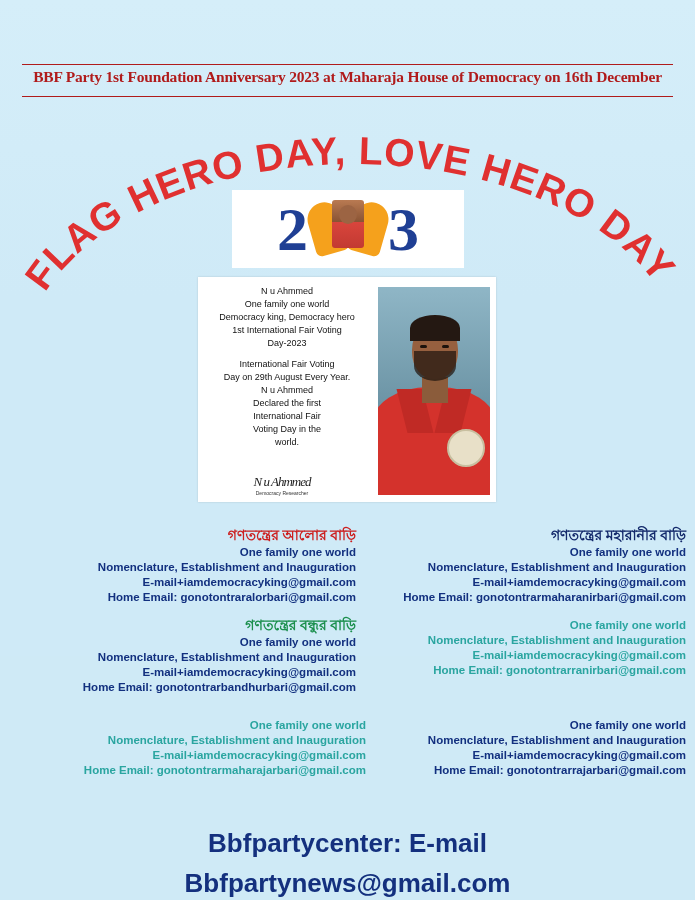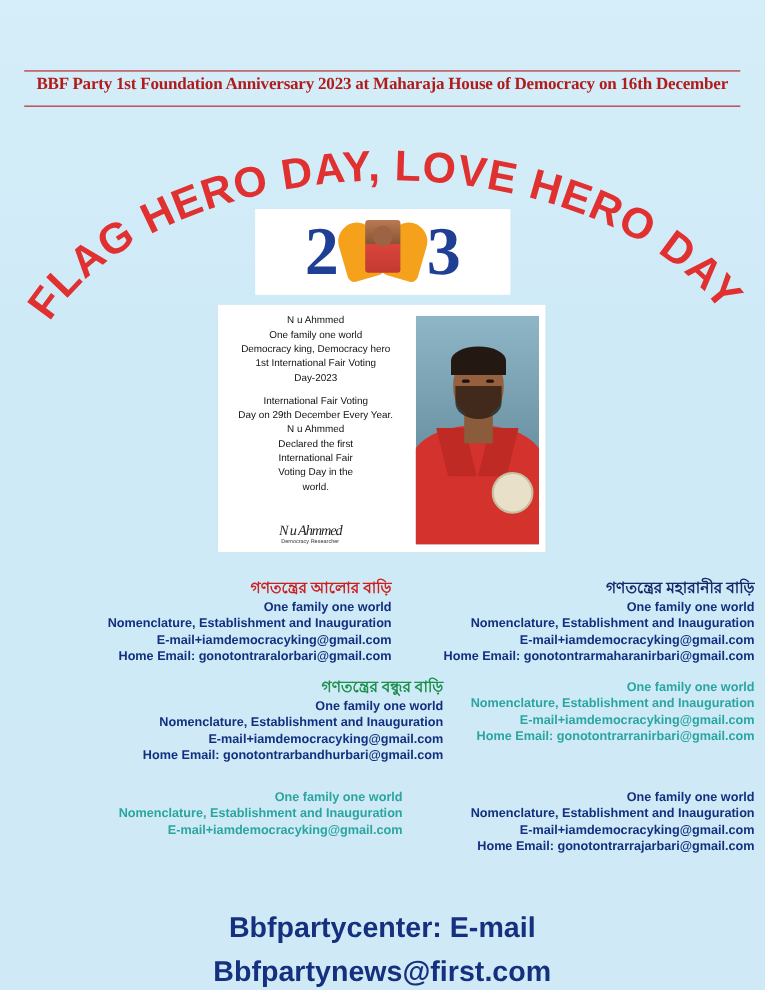--- a/index.html
+++ b/index.html
@@ -315,21 +315,21 @@
     <div class="card-text">
       <div class="blk">
         <div>N u Ahmmed</div>
         <div>One family one world</div>
         <div>Democracy king, Democracy hero</div>
         <div>1st International Fair Voting</div>
         <div>Day-2023</div>
       </div>
       <div class="blk">
         <div>International Fair Voting</div>
-        <div>Day on 29th December Every Year.</div>
+        <div>Day on 29th August Every Year.</div>
         <div>N u Ahmmed</div>
         <div>Declared the first</div>
         <div>International Fair</div>
         <div>Voting Day in the</div>
         <div>world.</div>
       </div>
     </div>
     <div class="sig">
       <div class="scribble">N u Ahmmed</div>
       <div>Democracy Researcher</div>
@@ -360,49 +360,50 @@
     </div>
 
     <div class="blk-item" style="left:366px; top:0px; width:320px;">
       <div class="bn c-dark">গণতন্ত্রের মহারানীর বাড়ি</div>
       <div class="ln c-blue">One family one world</div>
       <div class="ln c-blue">Nomenclature, Establishment and Inauguration</div>
       <div class="ln c-blue">E-mail+iamdemocracyking@gmail.com</div>
       <div class="ln c-blue">Home  Email: gonotontrarmaharanirbari@gmail.com</div>
     </div>
 
-    <div class="blk-item" style="left:56px; top:90px; width:300px;margin-left:47px;">
+    <div class="blk-item" style="left:56px; top:90px; width:300px;">
       <div class="bn c-green">গণতন্ত্রের বন্ধুর বাড়ি</div>
       <div class="ln c-blue">One family one world</div>
       <div class="ln c-blue">Nomenclature, Establishment and Inauguration</div>
       <div class="ln c-blue">E-mail+iamdemocracyking@gmail.com</div>
       <div class="ln c-blue">Home  Email: gonotontrarbandhurbari@gmail.com</div>
     </div>
 
     <div class="blk-item" style="left:366px; top:90px; width:320px;">
       <div class="ln c-teal">One family one world</div>
       <div class="ln c-teal">Nomenclature, Establishment and Inauguration</div>
       <div class="ln c-teal">E-mail+iamdemocracyking@gmail.com</div>
       <div class="ln c-teal">Home  Email: gonotontrarranirbari@gmail.com</div>
     </div>
 
     <div class="blk-item" style="left:56px; top:190px; width:310px;">
       <div class="ln c-teal">One family one world</div>
       <div class="ln c-teal">Nomenclature, Establishment and Inauguration</div>
       <div class="ln c-teal">E-mail+iamdemocracyking@gmail.com</div>
+      <div class="ln c-teal">Home  Email: gonotontrarmaharajarbari@gmail.com</div>
     </div>
 
     <div class="blk-item" style="left:366px; top:190px; width:320px;">
       <div class="ln c-blue">One family one world</div>
       <div class="ln c-blue">Nomenclature, Establishment and Inauguration</div>
       <div class="ln c-blue">E-mail+iamdemocracyking@gmail.com</div>
       <div class="ln c-blue">Home  Email: gonotontrarrajarbari@gmail.com</div>
     </div>
 
   </div>
 
   <div class="footer">
     <div class="f1">Bbfpartycenter: E-mail</div>
-    <div class="f2">Bbfpartynews@first.com</div>
+    <div class="f2">Bbfpartynews@gmail.com</div>
     <div class="f3">Bbfparty16december@gmail.com</div>
   </div>
 
 </div>
 
 </body></html>

